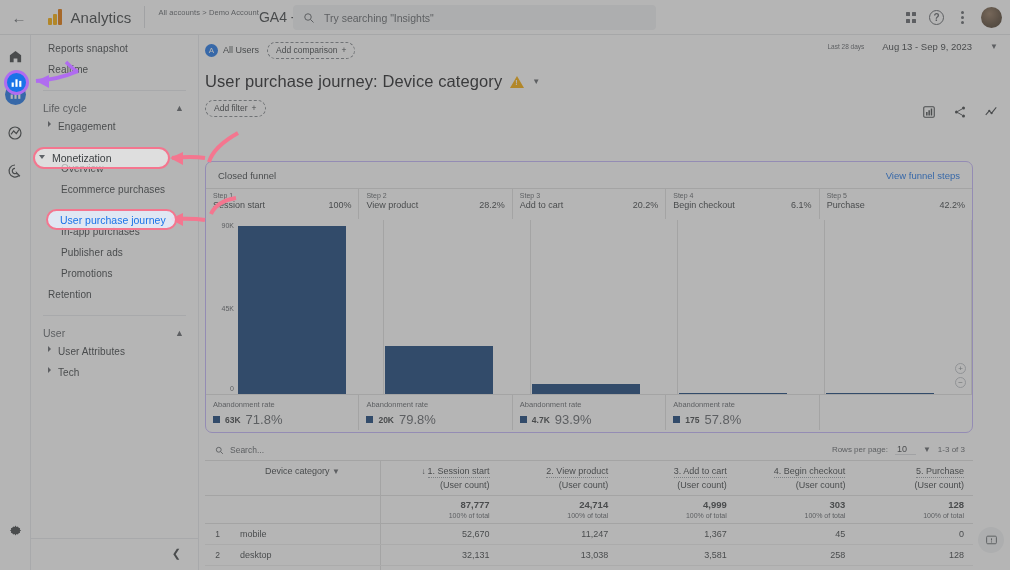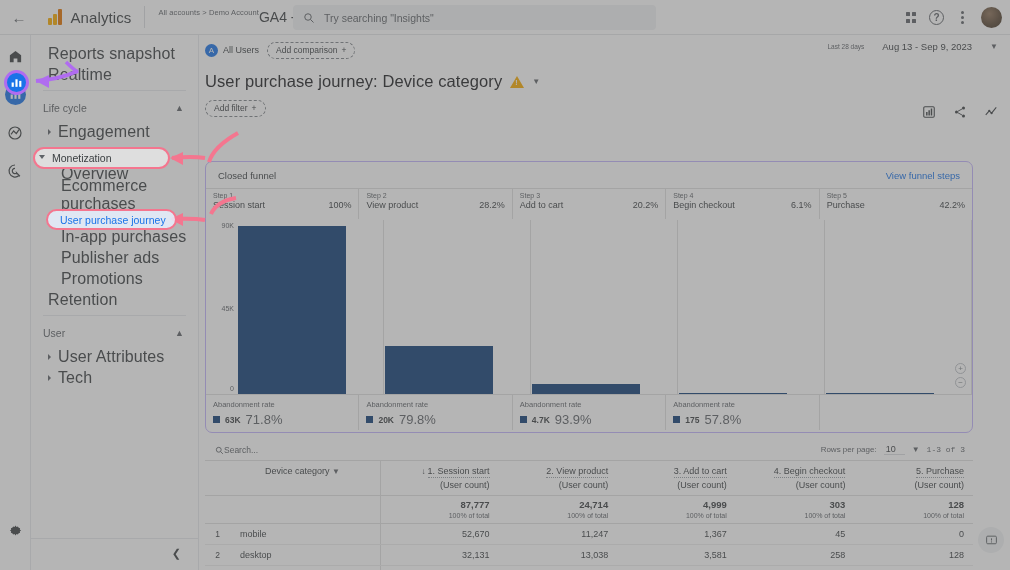--- a/index.html
+++ b/index.html
@@ -49,22 +49,22 @@
   .rail { position:absolute; top:35px; left:0; width:31px; height:535px;
     background:#fff; border-right:1px solid #e8eaed;
     display:flex; flex-direction:column; align-items:center; padding-top:11px; gap:17px; }
   .rail-ico { width:21px; height:21px; display:flex; align-items:center; justify-content:center; color:#3c4043; }
   .rail-ico.sel { background:#1a73e8; border-radius:50%; color:#fff; }
   .rail-gear { position:absolute; bottom:28px; left:8px; color:#3c4043; }
 
   
   .sidebar { position:absolute; top:35px; left:31px; width:168px; height:535px;
     background:#fff; border-right:1px solid #e8eaed; padding-top:8px; font-size:10.5px; }
-  .nav-item { height:21px; display:flex; align-items:center; padding-left:17px;
-    color:#3c4043; font-size:16px; letter-spacing:.1px; }
+  .nav-item { height:21px; display:flex; padding-left:17px;
+    color:#3c4043; font-size:10px; letter-spacing:.1px; }
   .nav-item.sub { padding-left:30px; }
   .sec-head { height:26px; display:flex; align-items:center; justify-content:space-between;
     padding:0 14px 0 12px; color:#5f6368; font-size:10.5px; margin-top:4px; }
   .sec-divider { height:1px; background:#e8eaed; margin:5px 12px 0 12px; }
   .tri { width:0;height:0; border-left:3.5px solid #5f6368; border-top:3px solid transparent;
     border-bottom:3px solid transparent; margin-right:7px; }
   .tri.open { border-left:3px solid transparent; border-right:3px solid transparent;
     border-top:4px solid #5f6368; margin-right:6px; }
   .chev-up { color:#5f6368; font-size:9px; }
   .collapse-row { position:absolute; bottom:10px; left:0; width:168px;
@@ -125,24 +125,24 @@
   .ab-t { font-size:7.5px; color:#5f6368; }
   .ab-v { display:flex; align-items:center; gap:5px; margin-top:3px; }
   .ab-sq { width:7px; height:7px; background:#113e77; }
   .ab-n { font-size:8.5px; color:#3c4043; font-weight:bold; }
   .ab-p { font-size:13px; color:#5f6368; }
 
   
   .tbl { position:absolute; left:6px; top:404px; width:768px; }
   .tbl-top { height:21px; display:flex; align-items:center; justify-content:space-between;
     padding:0 8px 0 10px; }
-  .tsearch { display:flex; align-items:flex-end; gap:0; font-size:8.5px; color:#5f6368; }
+  .tsearch { display:flex; align-items:flex-end; gap:6px; font-size:8.5px; color:#5f6368; }
   .rpp { display:flex; align-items:center; gap:7px; font-size:8px; color:#5f6368; }
   .rpp-val { font-size:9px; color:#3c4043; border-bottom:1px solid #dadce0; padding:0 9px 0 2px; }
-  .trange { font-size:8px; color:#5f6368;font-family:Liberation Mono, monospace; }
+  .trange { font-size:8px; color:#5f6368; }
 
   table { width:100%; border-collapse:collapse; table-layout:fixed; }
   th, td { font-size:9px; color:#3c4043; }
   .col-idx { width:25px; }
   .col-dim { width:150px; }
   thead th { border-top:1px solid #e0e0e0; border-bottom:1px solid #e0e0e0;
     height:35px; vertical-align:top; padding-top:5px; font-weight:normal; }
   .hd-dim { text-align:left; padding-left:35px; color:#3c4043; }
   .hd-num { text-align:right; padding-right:9px; }
   .hd-num .l1 { display:block; border-bottom:1px dotted #9aa0a6; padding-bottom:1px;

